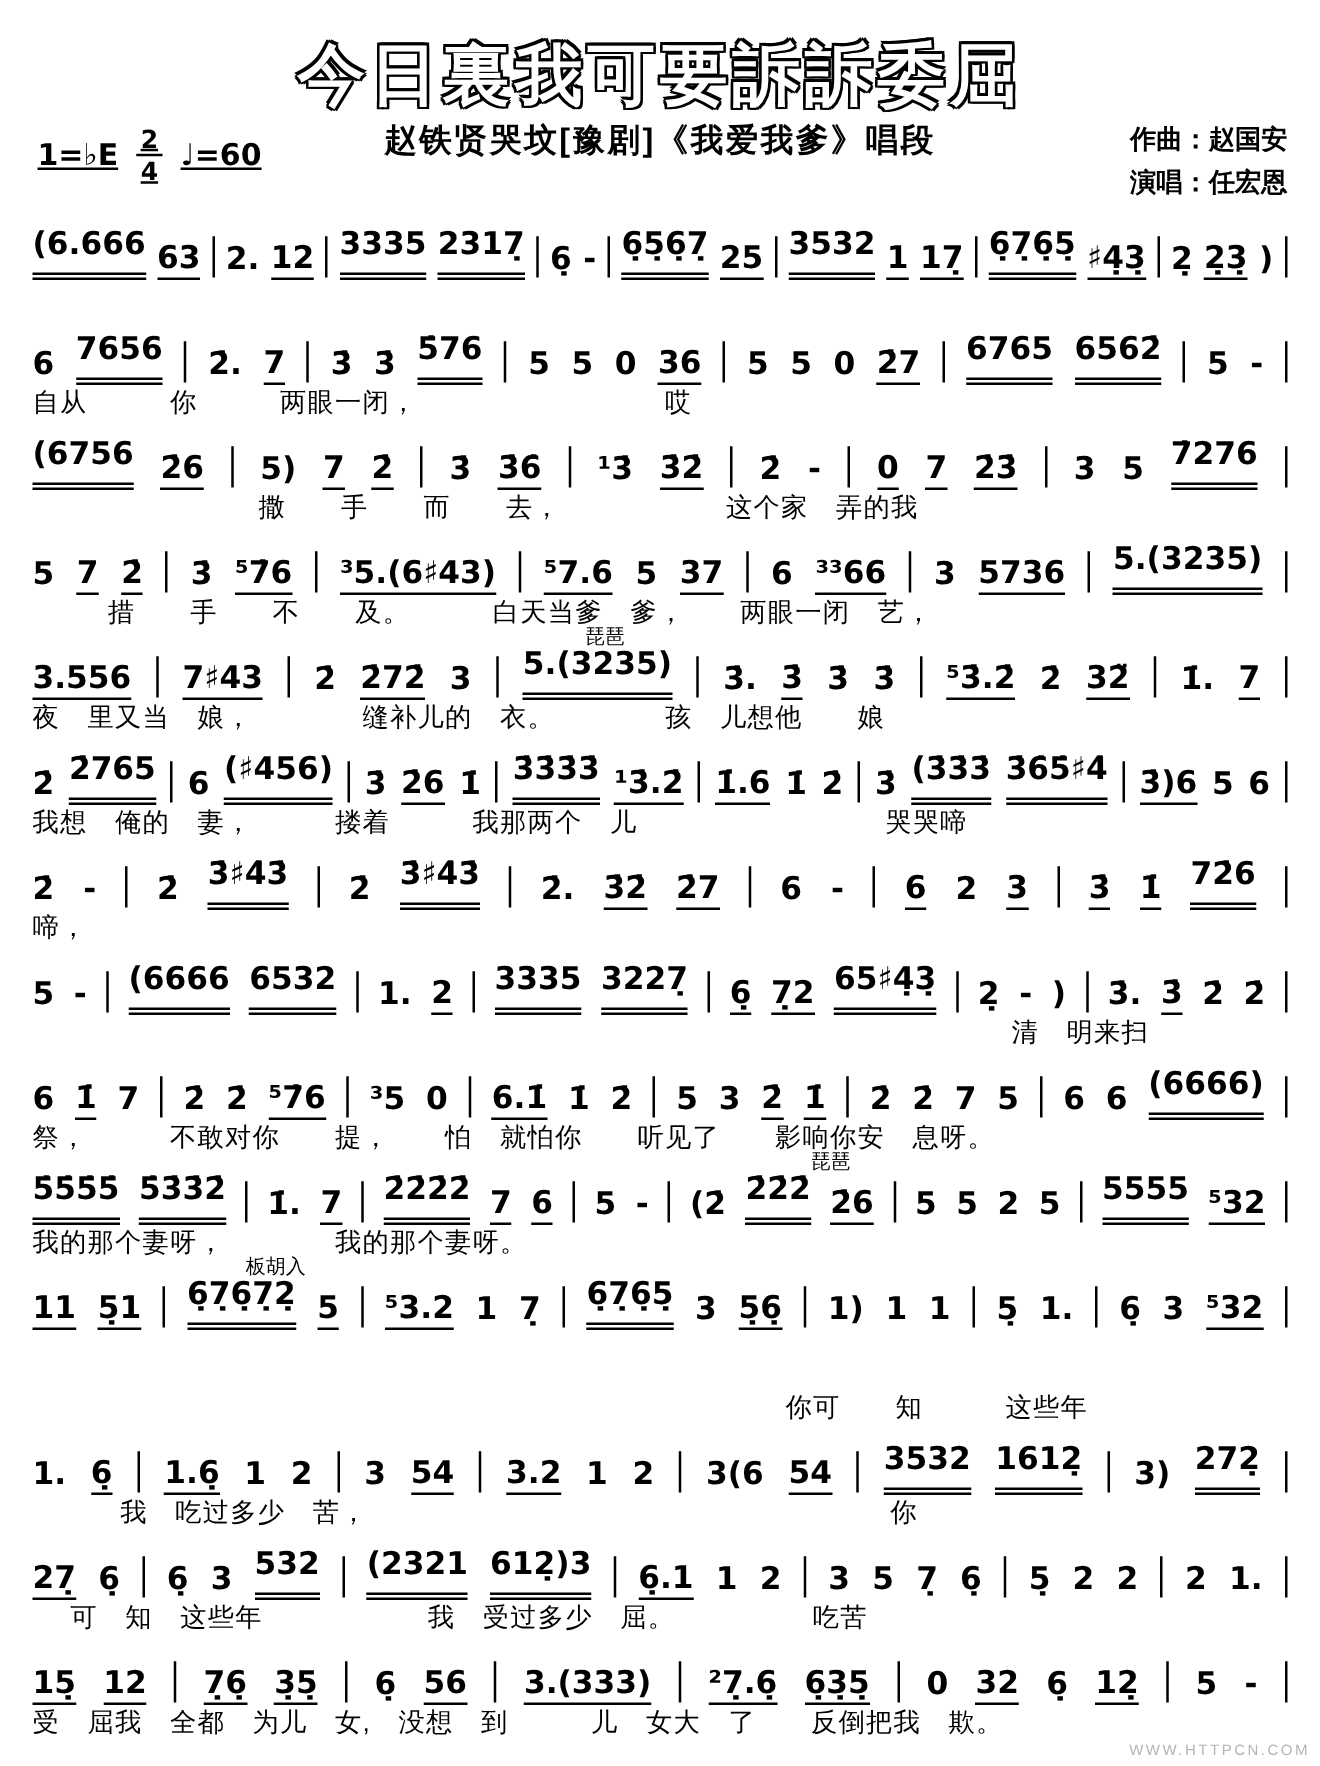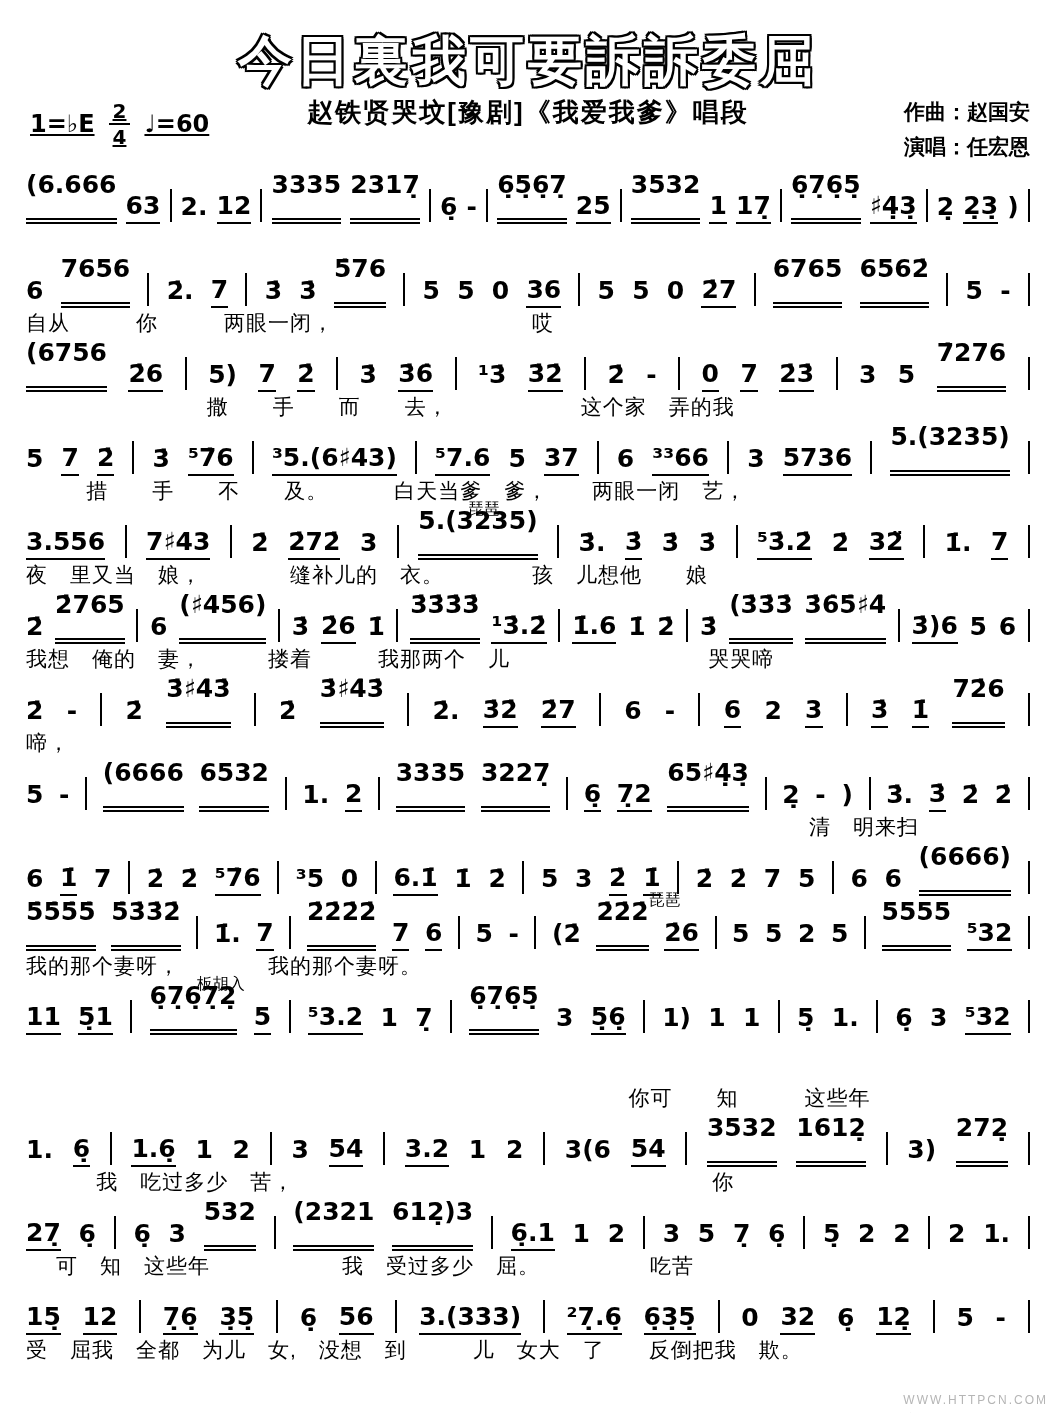--- a/index.html
+++ b/index.html
@@ -31,21 +31,21 @@
   }
   
   .systems{padding:8px 26px 0 26px;}
   .system{position:relative;margin-bottom:8px;}
   .notation{
     display:flex;justify-content:space-between;align-items:flex-end;
     font-family:"DejaVu Sans",sans-serif;font-weight:bold;font-size:25px;height:47px;
   }
   .note{line-height:1;padding-bottom:5px;white-space:nowrap;}
   .note.u1{border-bottom:2px solid #000;padding-bottom:4px;}
-  .note.u2{border-bottom:6px double #000;padding-bottom:21px;}
+  .note.u2{border-bottom:6px double #000;padding-bottom:11px;}
   .bar{width:2px;height:33px;background:#000;align-self:center;margin-top:10px;}
   .lyrics{font-size:21px;height:29px;white-space:pre;letter-spacing:1px;line-height:29px;}
   .inst-label{position:absolute;top:-14px;font-size:16px;font-weight:normal;display:none;}
   
   .watermark{position:absolute;right:8px;bottom:6px;text-align:center;}
   .wm-swoosh{
     position:absolute;left:-62px;top:-2px;width:58px;height:58px;border:7px solid #dcdcdc;
     border-radius:50%;border-top-color:transparent;border-left-color:transparent;
     transform:rotate(25deg);
   }
@@ -351,20 +351,21 @@
         <span class="note u0">2̇</span>
         <span class="note u0">2̇</span>
         <span class="note u0">7</span>
         <span class="note u0">5</span>
         <span class="bar"></span>
         <span class="note u0">6</span>
         <span class="note u0">6</span>
         <span class="note u2">(6666)</span>
         <span class="bar"></span>
       </div>
+    <div class="lyrics" style="padding-left: 0%;">祭，　　　不敢对你　　提，　　怕　就怕你　　听见了　　影响你安　息呀。</div>
   </div>
 
   <div class="system">
     <div class="inst-label" style="left: 62%; display: block;">琵琶</div>
     <div class="notation">
         <span class="note u2">5̇5̇5̇5̇</span>
         <span class="note u2">5̇3̇3̇2̇</span>
         <span class="bar"></span>
         <span class="note u0">1̇.</span>
         <span class="note u1">7</span>

